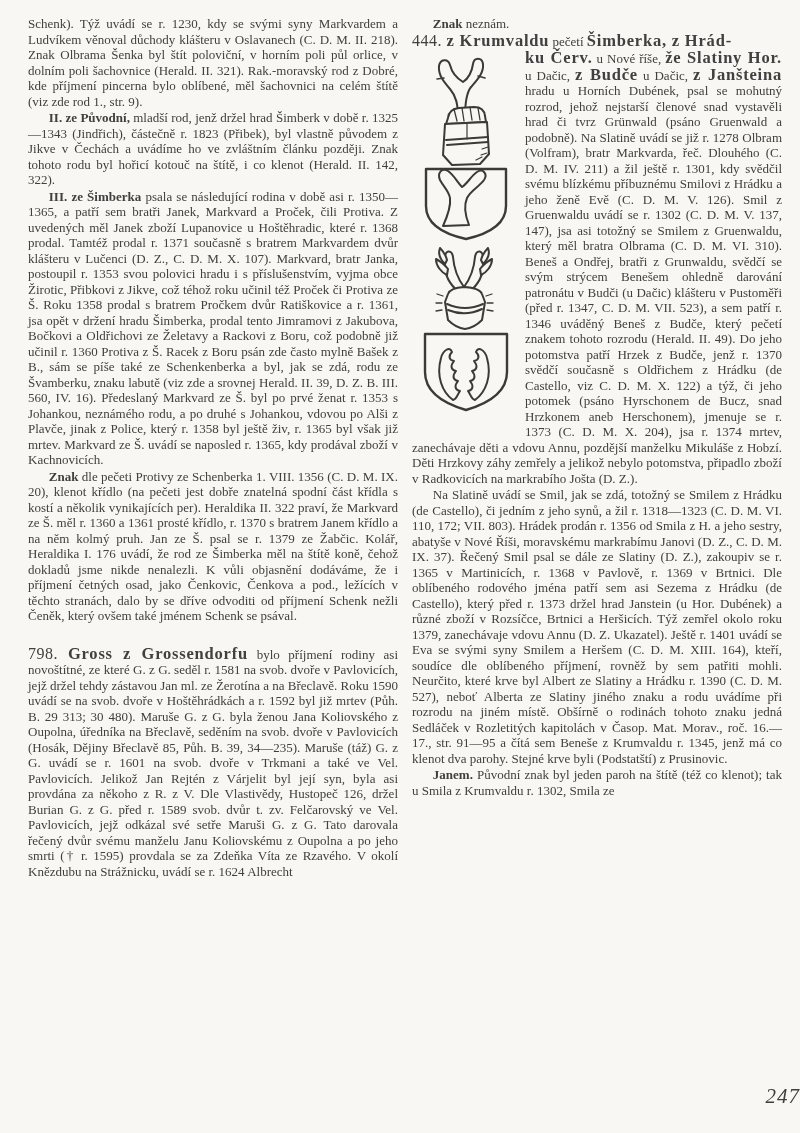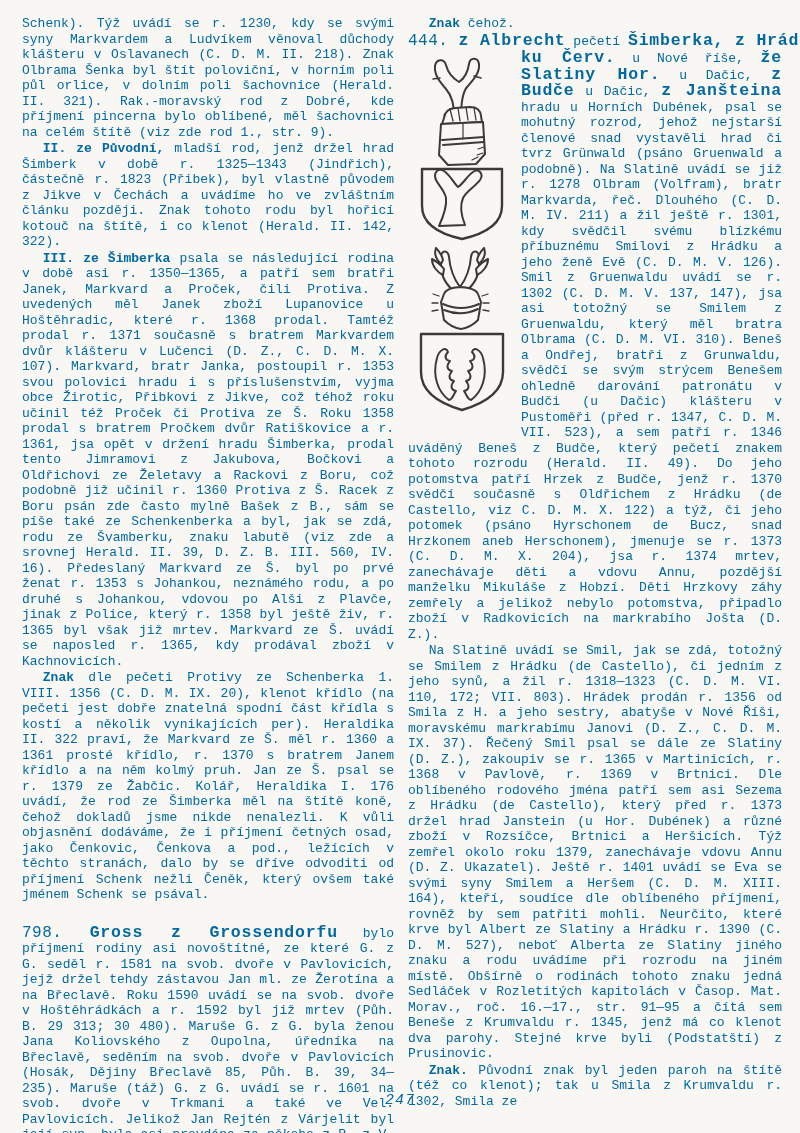--- a/index.html
+++ b/index.html
@@ -5,25 +5,24 @@
   html,body{margin:0;padding:0;}
   body{
     background:#d8d6d0;
     font-family:"Liberation Serif","DejaVu Serif",serif;
   }
   .page{
     position:relative;
     width:800px;height:1133px;
     margin:0 auto;
     background:#f8f7f3;
-    color:#0369a1;
+    color:#404040;
     overflow:hidden;
     box-sizing:border-box;
-    padding:16px 18px 0 22px;
-    font-family:Liberation Mono, monospace;
+    padding:16px 18px 0 28px;
   }
   .cols{display:flex;gap:14px;}
   .col{
     width:374px;
     font-size:13px;
     line-height:15.5px;
     text-align:justify;
     text-justify:inter-word;
   }
   .para{margin:0;}
@@ -44,44 +43,44 @@
     float:left;
     width:104px;
     margin:2px 9px 2px 0;
   }
   .figures svg{display:block;}
   .figures svg + svg{margin-top:2px;}
   .pagenum{
     position:absolute;
     left:0;right:0;
     bottom:24px;
-    text-align:center;
+    text-align:right;
     font-style:italic;
-    font-size:15px;
+    font-size:21px;
     letter-spacing:1px;
   }
 </style>
 </head>
 <body>
 
 <div class="page">
   <div class="cols">
 
     <div class="col">
       <p class="para"><span>Schenk). Týž uvádí se r. 1230, kdy se svými syny Markvardem a Ludvíkem věnoval důchody klášteru v Oslavanech (C. D. M. II. 218). Znak Olbrama Šenka byl štít poloviční, v horním poli půl orlice, v dolním poli šachovnice (Herald. II. 321). Rak.-moravský rod z Dobré, kde příjmení pincerna bylo oblíbené, měl šachovnici na celém štítě (viz zde rod 1., str. 9).</span></p>
       <p class="para ind"><span class="lead">II. ze Původní,</span><span> mladší rod, jenž držel hrad Šimberk v době r. 1325—1343 (Jindřich), částečně r. 1823 (Přibek), byl vlastně původem z Jikve v Čechách a uvádíme ho ve zvláštním článku později. Znak tohoto rodu byl hořicí kotouč na štítě, i co klenot (Herald. II. 142, 322).</span></p>
       <p class="para ind"><span class="lead">III. ze Šimberka</span><span> psala se následující rodina v době asi r. 1350—1365, a patří sem bratři Janek, Markvard a Proček, čili Protiva. Z uvedených měl Janek zboží Lupanovice u Hoštěhradic, které r. 1368 prodal. Tamtéž prodal r. 1371 současně s bratrem Markvardem dvůr klášteru v Lučenci (D. Z., C. D. M. X. 107). Markvard, bratr Janka, postoupil r. 1353 svou polovici hradu i s příslušenstvím, vyjma obce Žirotic, Přibkovi z Jikve, což téhož roku učinil též Proček či Protiva ze Š. Roku 1358 prodal s bratrem Pročkem dvůr Ratiškovice a r. 1361, jsa opět v držení hradu Šimberka, prodal tento Jimramovi z Jakubova, Bočkovi a Oldřichovi ze Želetavy a Rackovi z Boru, což podobně již učinil r. 1360 Protiva z Š. Racek z Boru psán zde často mylně Bašek z B., sám se píše také ze Schenkenberka a byl, jak se zdá, rodu ze Švamberku, znaku labutě (viz zde a srovnej Herald. II. 39, D. Z. B. III. 560, IV. 16). Předeslaný Markvard ze Š. byl po prvé ženat r. 1353 s Johankou, neznámého rodu, a po druhé s Johankou, vdovou po Alši z Plavče, jinak z Police, který r. 1358 byl ještě živ, r. 1365 byl však již mrtev. Markvard ze Š. uvádí se naposled r. 1365, kdy prodával zboží v Kachnovicích.</span></p>
       <p class="para ind"><span class="lead">Znak</span><span> dle pečeti Protivy ze Schenberka 1. VIII. 1356 (C. D. M. IX. 20), klenot křídlo (na pečeti jest dobře znatelná spodní část křídla s kostí a několik vynikajících per). Heraldika II. 322 praví, že Markvard ze Š. měl r. 1360 a 1361 prosté křídlo, r. 1370 s bratrem Janem křídlo a na něm kolmý pruh. Jan ze Š. psal se r. 1379 ze Žabčic. Kolář, Heraldika I. 176 uvádí, že rod ze Šimberka měl na štítě koně, čehož dokladů jsme nikde nenalezli. K vůli objasnění dodáváme, že i příjmení četných osad, jako Čenkovic, Čenkova a pod., ležících v těchto stranách, dalo by se dříve odvoditi od příjmení Schenk nežli Čeněk, který ovšem také jménem Schenk se psával.</span></p>
       <p class="para sec"><span class="secnum">798. </span><span class="bighead">Gross z Grossendorfu</span><span> bylo příjmení rodiny asi novoštítné, ze které G. z G. seděl r. 1581 na svob. dvoře v Pavlovicích, jejž držel tehdy zástavou Jan ml. ze Žerotína a na Břeclavě. Roku 1590 uvádí se na svob. dvoře v Hoštěhrádkách a r. 1592 byl již mrtev (Půh. B. 29 313; 30 480). Maruše G. z G. byla ženou Jana Koliovského z Oupolna, úředníka na Břeclavě, seděním na svob. dvoře v Pavlovicích (Hosák, Dějiny Břeclavě 85, Půh. B. 39, 34—235). Maruše (táž) G. z G. uvádí se r. 1601 na svob. dvoře v Trkmani a také ve Vel. Pavlovicích. Jelikož Jan Rejtén z Várjelit byl její syn, byla asi provdána za někoho z R. z V. Dle Vlastivědy, Hustopeč 126, držel Burian G. z G. před r. 1589 svob. dvůr t. zv. Felčarovský ve Vel. Pavlovicích, jejž odkázal své setře Maruši G. z G. Tato darovala řečený dvůr svému manželu Janu Koliovskému z Oupolna a po jeho smrti († r. 1595) provdala se za Zdeňka Víta ze Rzavého. V okolí Knězdubu na Strážnicku, uvádí se r. 1624 Albrecht</span></p>
     </div>
 
     <div class="col">
-      <p class="para ind"><span class="lead">Znak</span><span> čehož.</span></p>
+      <p class="para ind"><span class="lead">Znak</span><span> neznám.</span></p>
 
-      <div class="para sec-headline"><span class="secnum">444. </span><span class="bighead">z Albrecht</span><span> pečetí </span><span class="bighead">Šimberka, z Hrád-</span></div>
+      <div class="para sec-headline"><span class="secnum">444. </span><span class="bighead">z Krumvaldu</span><span> pečetí </span><span class="bighead">Šimberka, z Hrád-</span></div>
 
       <div class="para p799-body">
         <div class="figures">
 
           <svg width="104" height="190" viewBox="0 0 104 190" xmlns="http://www.w3.org/2000/svg">
             <g fill="#f8f7f3" stroke="#3b3a36" stroke-width="2" stroke-linejoin="round" stroke-linecap="round">
               <path d="M46 66 C46 52 44 44 38 37 C32 30 26 23 27 14 C28 7 36 6 38 13 C40 21 46 27 51 30 C57 26 60 19 61 12 C62 5 70 5 71 12 C72 21 65 28 59 35 C54 41 53 52 53 66 Z"></path>
               <path fill="none" stroke-width="1.6" d="M32 26 l-7 1 M66 24 l7 2"></path>
               <path d="M36 66 Q37 57 47 56 L62 55 Q72 55 73 64 L74 70 L34 72 Z"></path>
               <path fill="none" stroke-width="1.3" d="M42 57 l3 12 M50 56 l2 13 M58 55 l2 13 M66 56 l2 12"></path>
@@ -106,18 +105,18 @@
               <path fill="none" stroke-width="1.3" d="M31 52 l-6 -2 M30 59 l-6 0 M30 66 l-6 1 M74 52 l6 -2 M75 59 l6 0 M75 66 l6 1"></path>
               <path stroke-width="2.4" d="M13 90 L95 90 L95 128 Q95 154 54 166 Q13 154 13 128 Z"></path>
               <path d="M41 156 C30 148 24 132 29 114 C31 106 38 102 40 108 C36 112 37 116 42 117 C38 122 39 126 44 127 C40 132 41 136 46 137 C42 142 43 146 48 147 C45 151 45 155 41 156 Z"></path>
               <path d="M63 156 C74 148 80 132 75 114 C73 106 66 102 64 108 C68 112 67 116 62 117 C66 122 65 126 60 127 C64 132 63 136 58 137 C62 142 61 146 56 147 C59 151 59 155 63 156 Z"></path>
             </g>
           </svg>
         </div><span class="bighead">ku Červ.</span><span> u Nové říše, </span><span class="bighead">že Slatiny Hor.</span><span> u Dačic, </span><span class="bighead">z Budče</span><span> u Dačic, </span><span class="bighead">z Janšteina</span><span> hradu u Horních Dubének, </span><span>psal se mohutný rozrod, jehož nejstarší členové snad vystavěli hrad či tvrz Grünwald (psáno Gruenwald a podobně). Na Slatině uvádí se již r. 1278 Olbram (Volfram), bratr Markvarda, řeč. Dlouhého (C. D. M. IV. 211) a žil ještě r. 1301, kdy svědčil svému blízkému příbuznému Smilovi z Hrádku a jeho ženě Evě (C. D. M. V. 126). Smil z Gruenwaldu uvádí se r. 1302 (C. D. M. V. 137, 147), jsa asi totožný se Smilem z Gruenwaldu, který měl bratra Olbrama (C. D. M. VI. 310). Beneš a Ondřej, bratři z Grunwaldu, svědčí se svým strýcem Benešem ohledně darování patronátu v Budči (u Dačic) klášteru v Pustoměři (před r. 1347, C. D. M. VII. 523), a sem patří r. 1346 uváděný Beneš z Budče, který pečetí znakem tohoto rozrodu (Herald. II. 49). Do jeho potomstva patří Hrzek z Budče, jenž r. 1370 svědčí současně s Oldřichem z Hrádku (de Castello, viz C. D. M. X. 122) a týž, či jeho potomek (psáno Hyrschonem de Bucz, snad Hrzkonem aneb Herschonem), jmenuje se r. 1373 (C. D. M. X. 204), jsa r. 1374 mrtev, zanechávaje děti a vdovu Annu, pozdější manželku Mikuláše z Hobzí. Děti Hrzkovy záhy zemřely a jelikož nebylo potomstva, připadlo zboží v Radkovicích na markrabího Jošta (D. Z.).</span>
       </div>
 
       <p class="para ind"><span>Na Slatině uvádí se Smil, jak se zdá, totožný se Smilem z Hrádku (de Castello), či jedním z jeho synů, a žil r. 1318—1323 (C. D. M. VI. 110, 172; VII. 803). Hrádek prodán r. 1356 od Smila z H. a jeho sestry, abatyše v Nové Říši, moravskému markrabímu Janovi (D. Z., C. D. M. IX. 37). Řečený Smil psal se dále ze Slatiny (D. Z.), zakoupiv se r. 1365 v Martinicích, r. 1368 v Pavlově, r. 1369 v Brtnici. Dle oblíbeného rodového jména patří sem asi Sezema z Hrádku (de Castello), který před r. 1373 držel hrad Janstein (u Hor. Dubének) a různé zboží v Rozsíčce, Brtnici a Heršicích. Týž zemřel okolo roku 1379, zanechávaje vdovu Annu (D. Z. Ukazatel). Ještě r. 1401 uvádí se Eva se svými syny Smilem a Heršem (C. D. M. XIII. 164), kteří, soudíce dle oblíbeného příjmení, rovněž by sem patřiti mohli. Neurčito, které krve byl Albert ze Slatiny a Hrádku r. 1390 (C. D. M. 527), neboť Alberta ze Slatiny jiného znaku a rodu uvádíme při rozrodu na jiném místě. Obšírně o rodinách tohoto znaku jedná Sedláček v Rozletitých kapitolách v Časop. Mat. Morav., roč. 16.—17., str. 91—95 a čítá sem Beneše z Krumvaldu r. 1345, jenž má co klenot dva parohy. Stejné krve byli (Podstatští) z Prusinovic.</span></p>
-      <p class="para ind"><span class="lead">Znak.</span><span> Původní znak byl jeden paroh na štítě (též co klenot); tak u Smila z Krumvaldu r. 1302, Smila ze</span></p>
+      <p class="para ind"><span class="lead">Janem.</span><span> Původní znak byl jeden paroh na štítě (též co klenot); tak u Smila z Krumvaldu r. 1302, Smila ze</span></p>
     </div>
   </div>
 
   <div class="pagenum">247</div>
 </div>
 
 </body></html>

